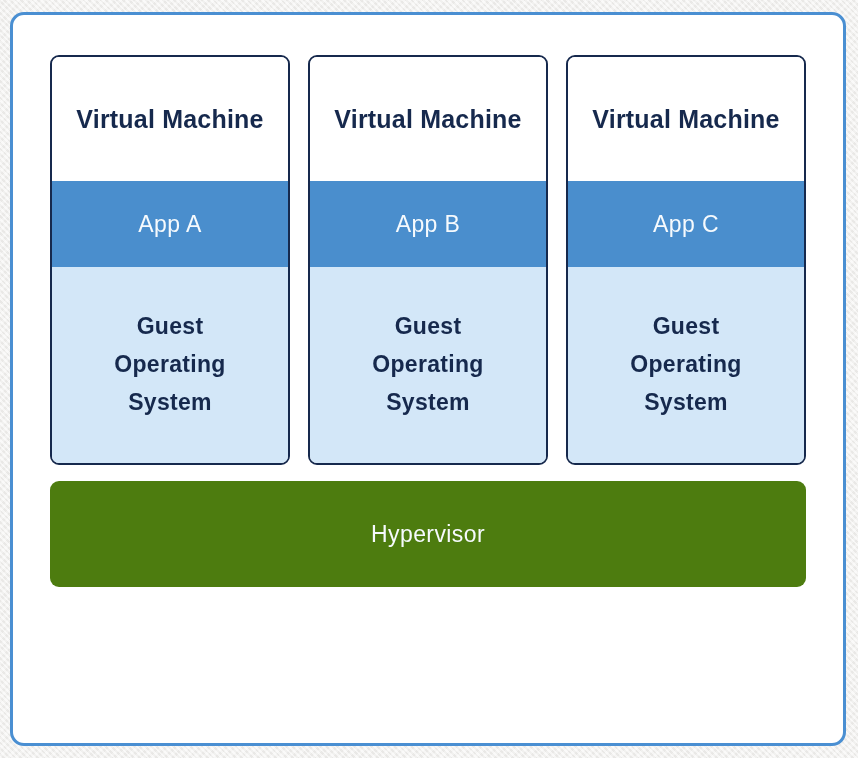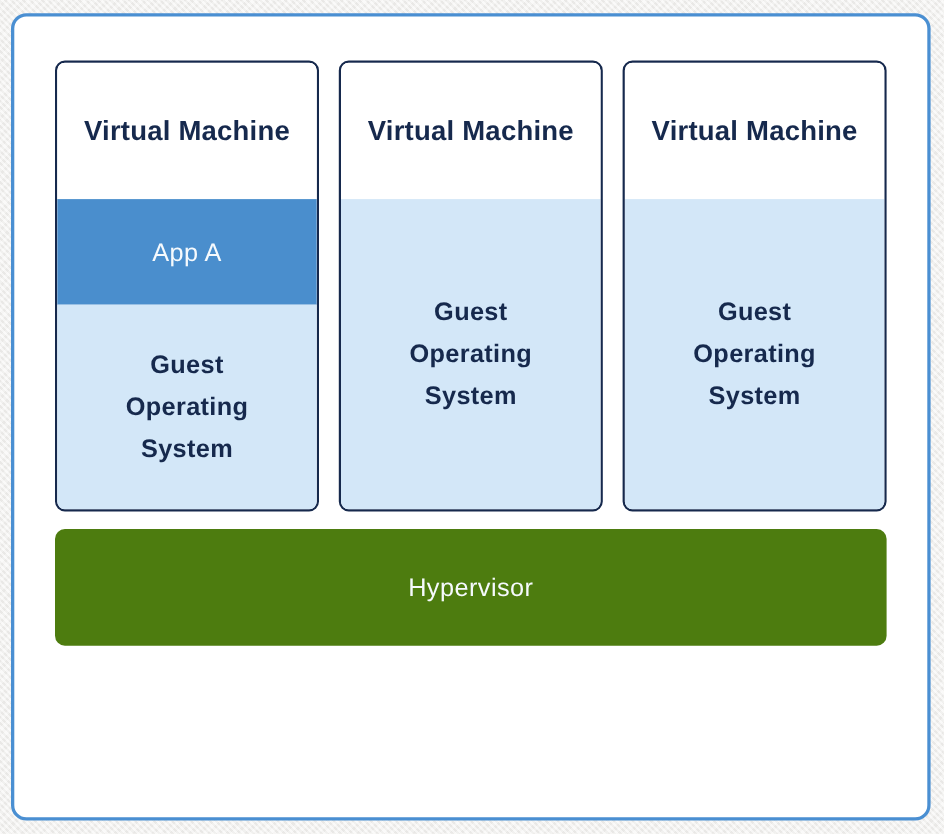--- a/index.html
+++ b/index.html
@@ -49,21 +49,21 @@
     display: flex;
     align-items: center;
     justify-content: center;
     background: #ffffff;
     color: #16294d;
     font-size: 25px;
     font-weight: bold;
     letter-spacing: 0.2px;
   }
   .vm-app {
-    height: 96px;
+    height: 86px;
     display: flex;
     align-items: center;
     justify-content: center;
     background: #4a8ecd;
     color: #f6fafd;
     font-size: 23px;
     letter-spacing: 0.4px;
   }
   .vm-os {
     flex: 1;
@@ -111,27 +111,29 @@
     <div class="vm-box">
       <div class="vm-title">Virtual Machine</div>
       <div class="vm-app">App A</div>
       <div class="vm-os">
         <div class="os-label">Guest Operating System</div>
       </div>
     </div>
 
     <div class="vm-box">
       <div class="vm-title">Virtual Machine</div>
+      <div class="vm-app">App B</div>
       <div class="vm-os">
         <div class="os-label">Guest Operating System</div>
       </div>
     </div>
 
     <div class="vm-box">
       <div class="vm-title">Virtual Machine</div>
+      <div class="vm-app">App C</div>
       <div class="vm-os">
         <div class="os-label">Guest Operating System</div>
       </div>
     </div>
 
   </div>
 
   <div class="wide-bar hypervisor-bar">Hypervisor</div>
 
 

